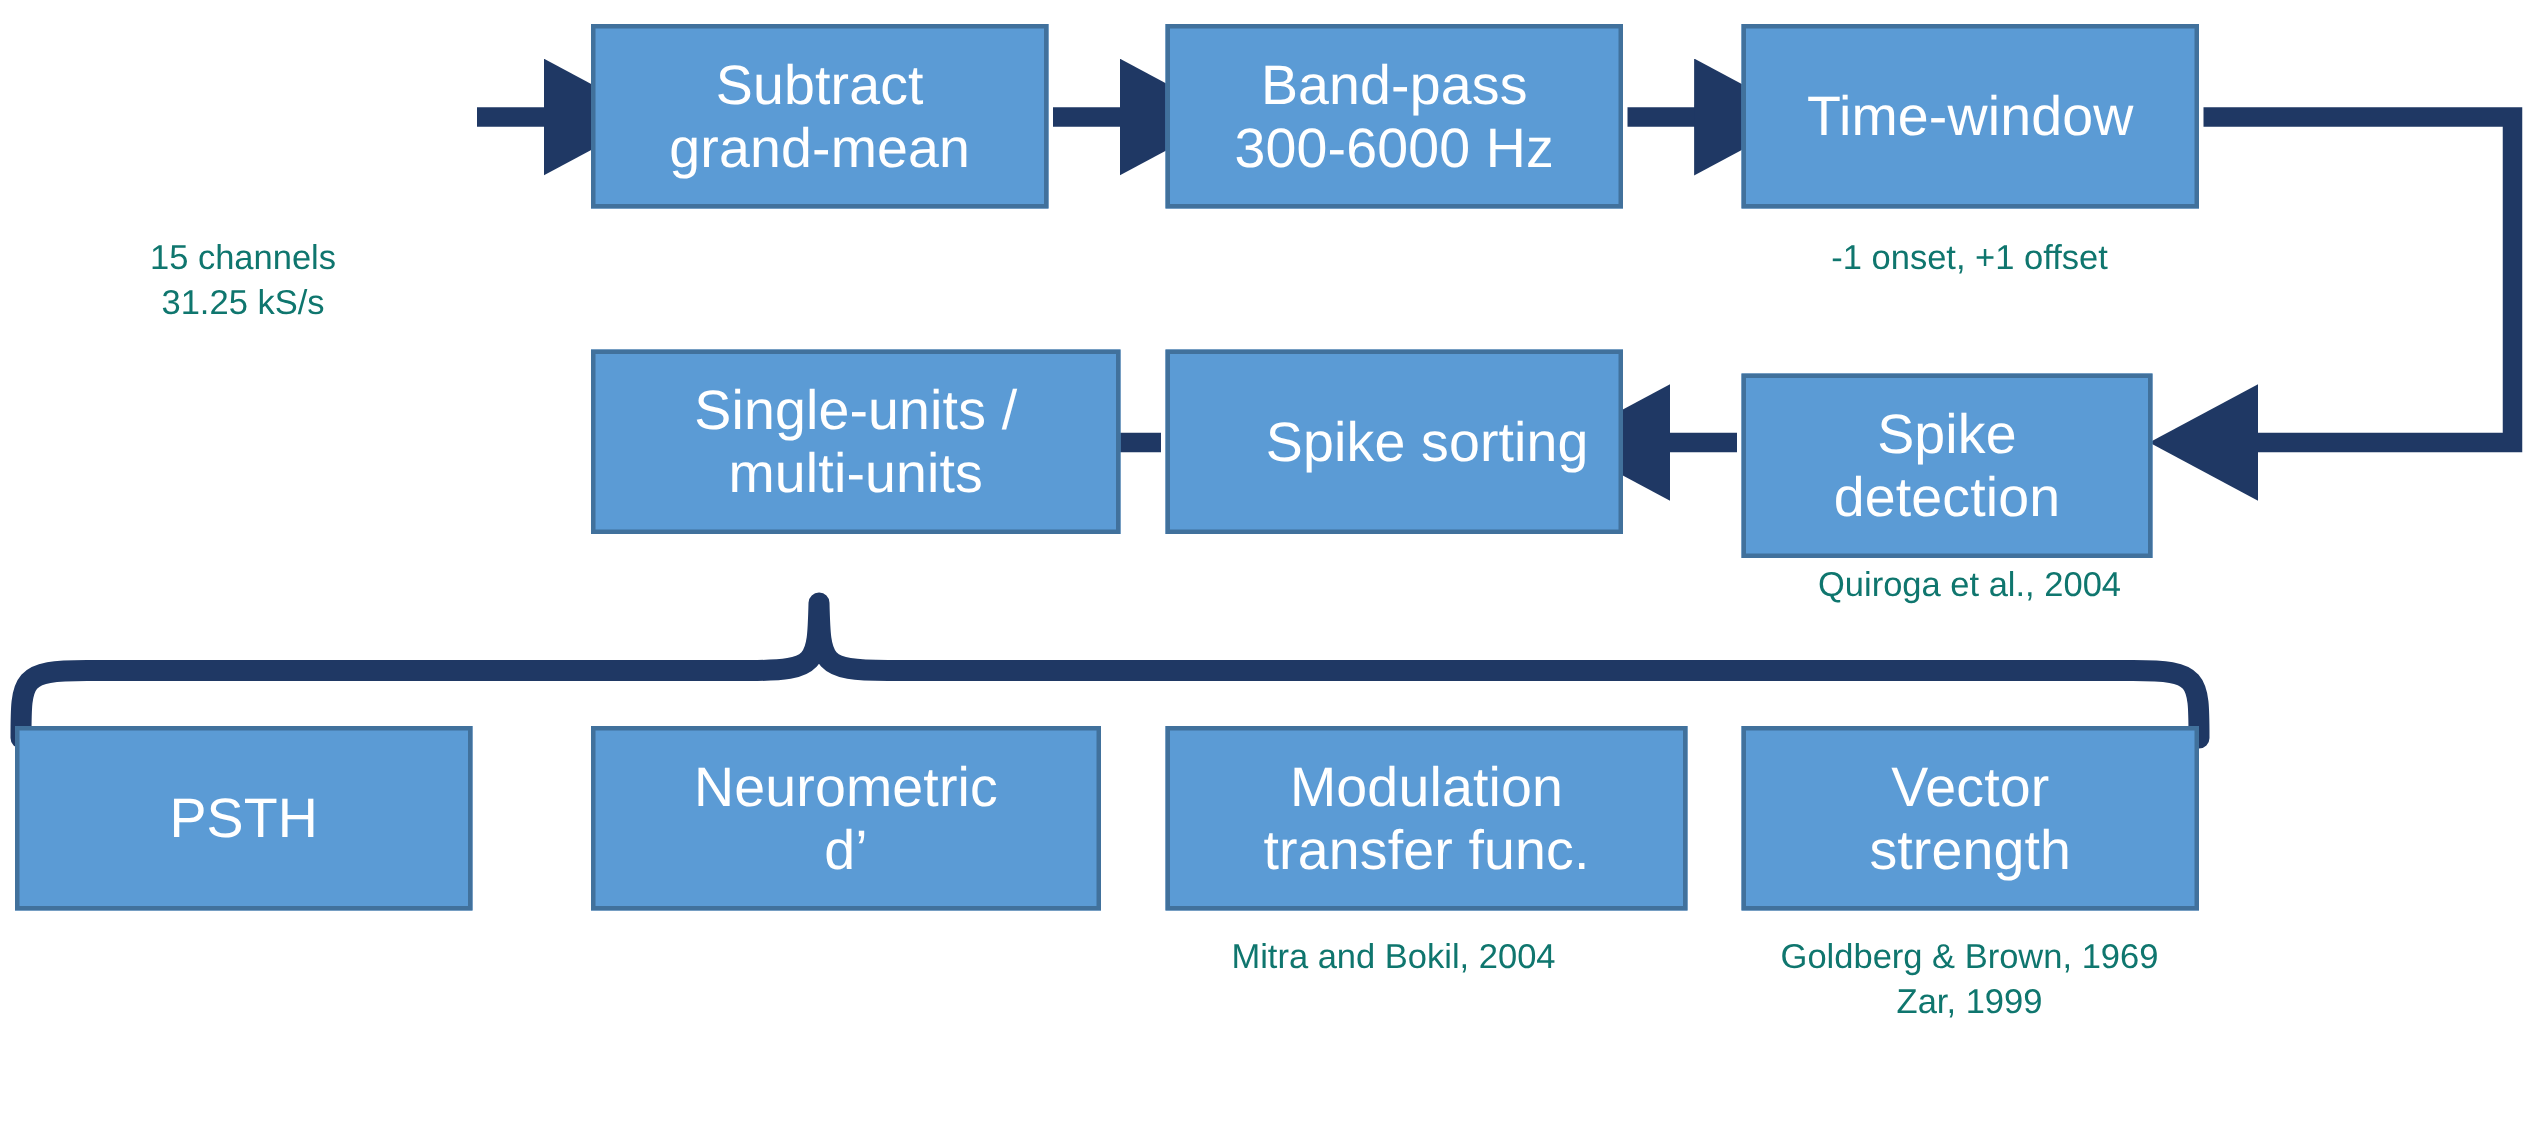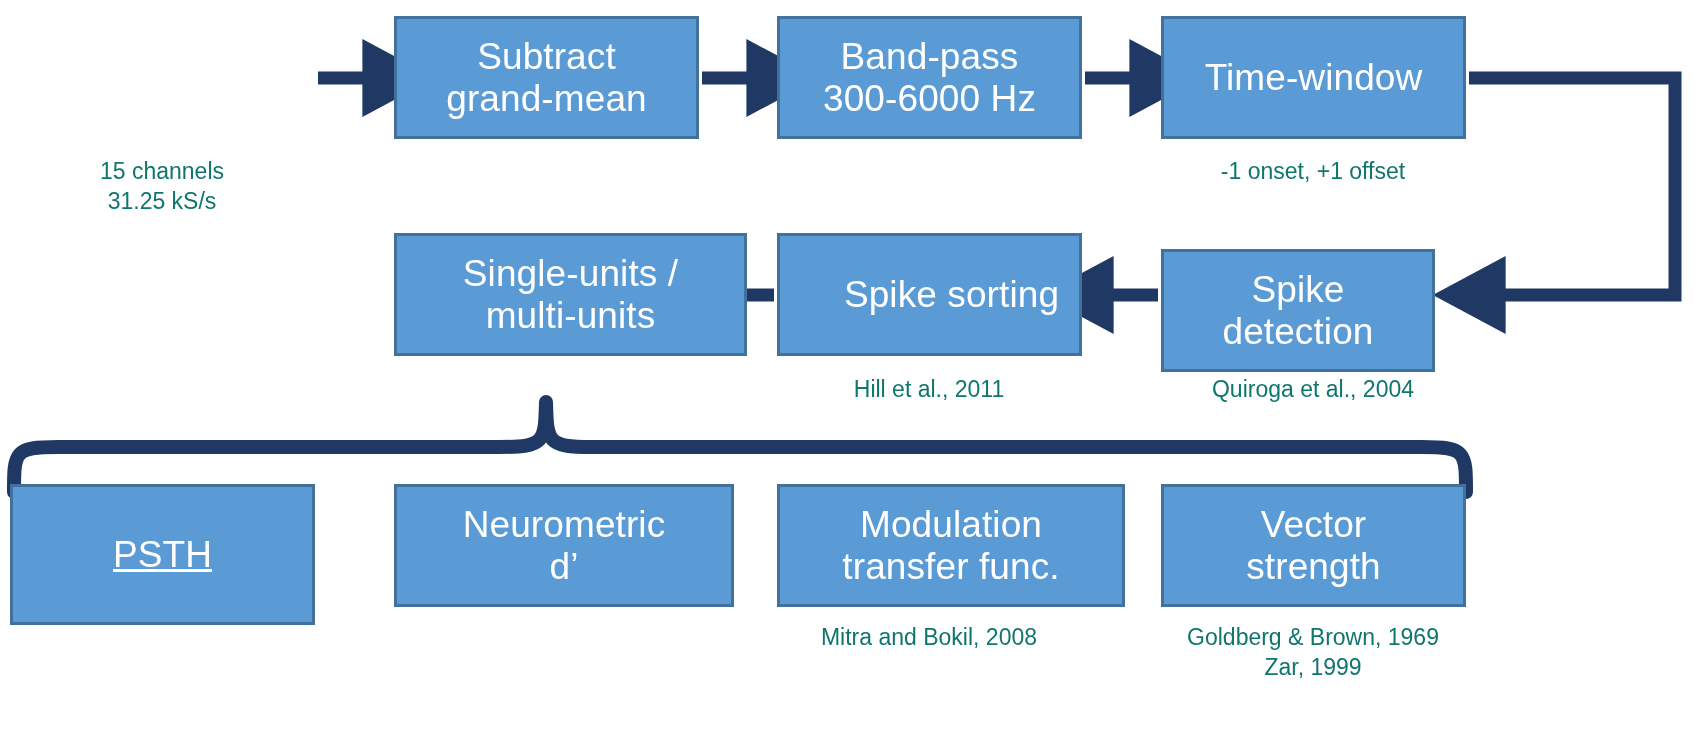--- a/index.html
+++ b/index.html
@@ -90,30 +90,29 @@
   <div class="node" style="left:777px; top:16px;  width:305px; height:123px;">Band-pass
 300-6000 Hz</div>
   <div class="node" style="left:1161px;top:16px;  width:305px; height:123px;">Time-window</div>
 
   <div class="node" style="left:1161px;top:233px; width:274px; height:123px;margin-top:16px;">Spike
 detection</div>
   <div class="node" style="left:777px; top:233px; width:305px; height:123px;padding-left:44px;">Spike sorting</div>
   <div class="node" style="left:394px; top:233px; width:353px; height:123px;">Single-units /
 multi-units</div>
 
-  <div class="node" style="left:10px;  top:484px; width:305px; height:141px;text-decoration:underline;">PSTH</div>
+  <div class="node" style="left:10px;  top:484px; width:305px; height:123px;">PSTH</div>
   <div class="node" style="left:394px; top:484px; width:340px; height:123px;">Neurometric
 d’</div>
   <div class="node" style="left:777px; top:484px; width:348px; height:123px;">Modulation
 transfer func.</div>
   <div class="node" style="left:1161px;top:484px; width:305px; height:123px;">Vector
 strength</div>
 
   <div class="caption" style="left:12px;  top:156px; width:300px;">15 channels
 31.25 kS/s</div>
   <div class="caption" style="left:1163px;top:156px; width:300px;">-1 onset, +1 offset</div>
-  <div class="caption" style="left:779px; top:374px; width:300px;">Hill et al., 2011</div>
   <div class="caption" style="left:1163px;top:374px; width:300px;">Quiroga et al., 2004</div>
-  <div class="caption" style="left:779px; top:622px; width:300px;">Mitra and Bokil, 2008</div>
+  <div class="caption" style="left:779px; top:622px; width:300px;">Mitra and Bokil, 2004</div>
   <div class="caption" style="left:1163px;top:622px; width:300px;">Goldberg &amp; Brown, 1969
 Zar, 1999</div>
 
 </div>
 
 </body></html>

